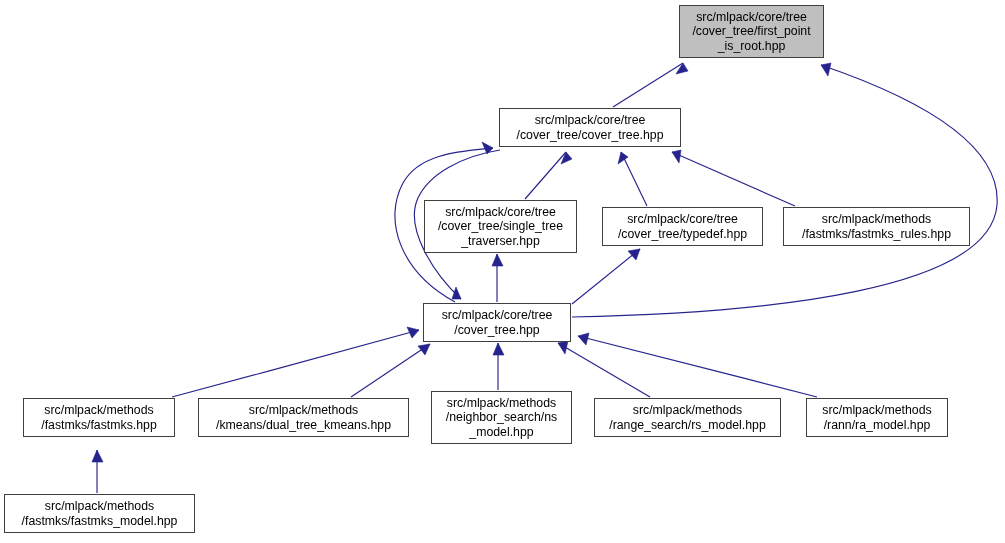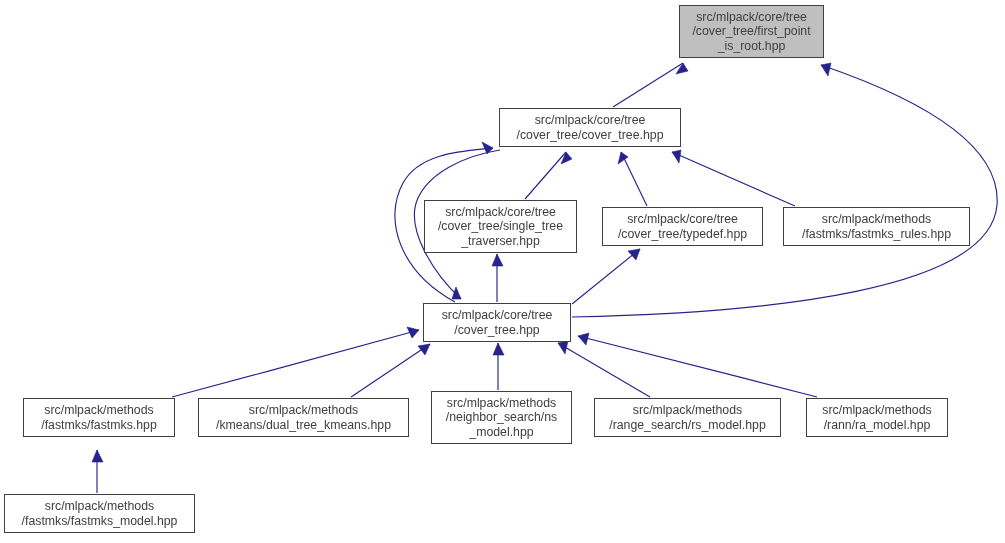--- a/index.html
+++ b/index.html
@@ -25,21 +25,21 @@
     position: absolute;
     box-sizing: border-box;
     background: #ffffff;
     border: 1px solid #404040;
     display: flex;
     align-items: center;
     justify-content: center;
     text-align: center;
     line-height: 1.18;
     font-size: 12.3px;
-    color: #404040;
+    color: #000000;
     white-space: pre;
     letter-spacing: 0px;
   }
   .node-box.highlight {
     background: #bfbfbf;
     border-color: #404040;
   }
   .node-label {
     display: block;
     padding: 0 3px;

